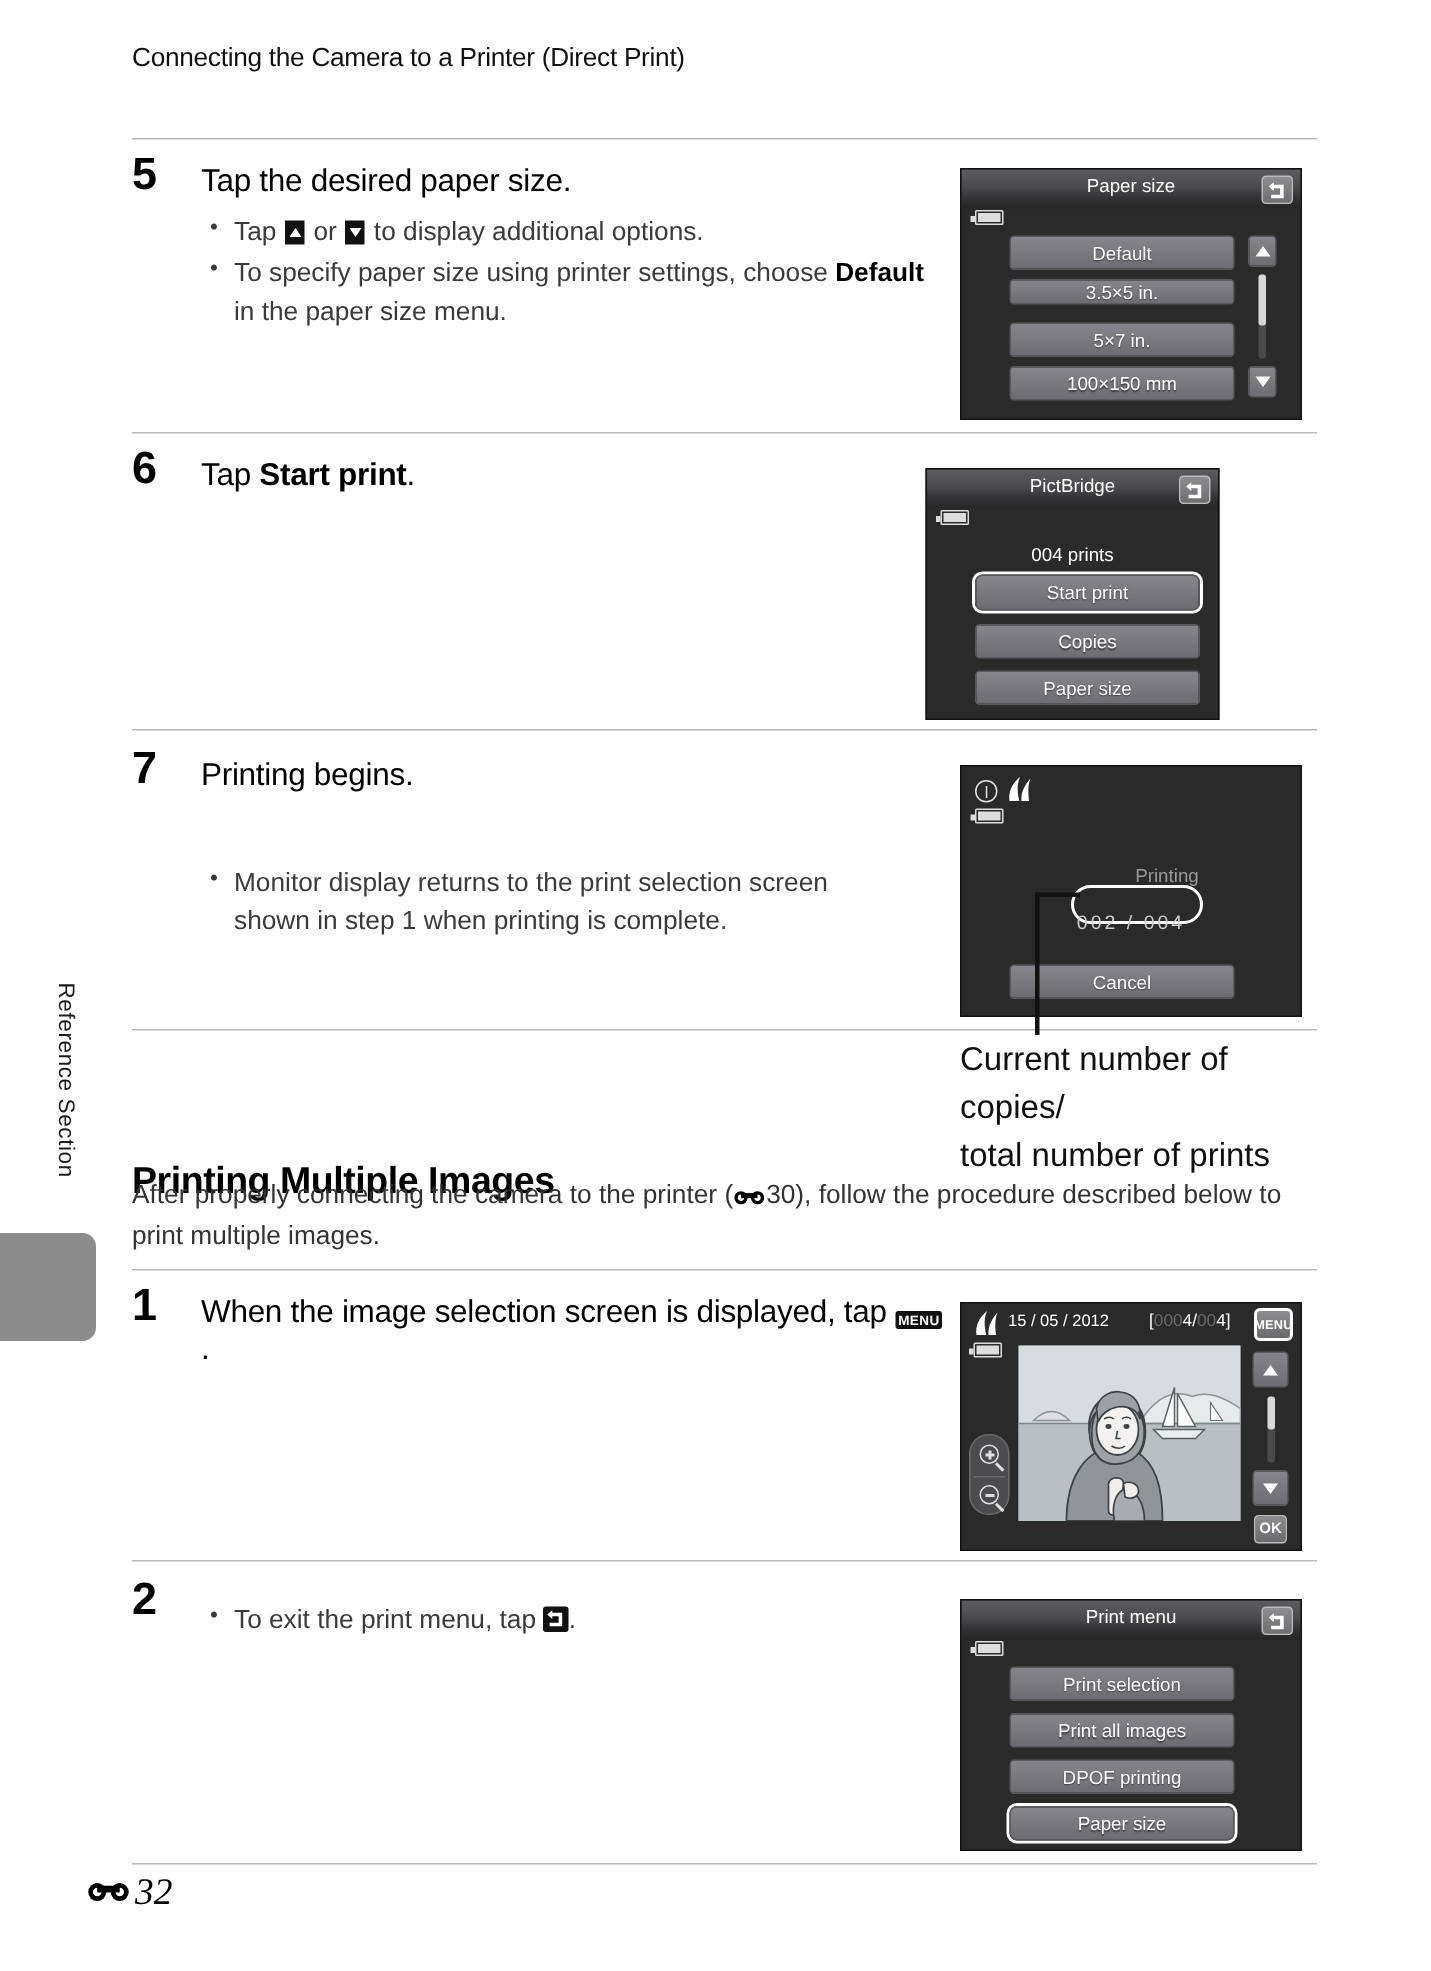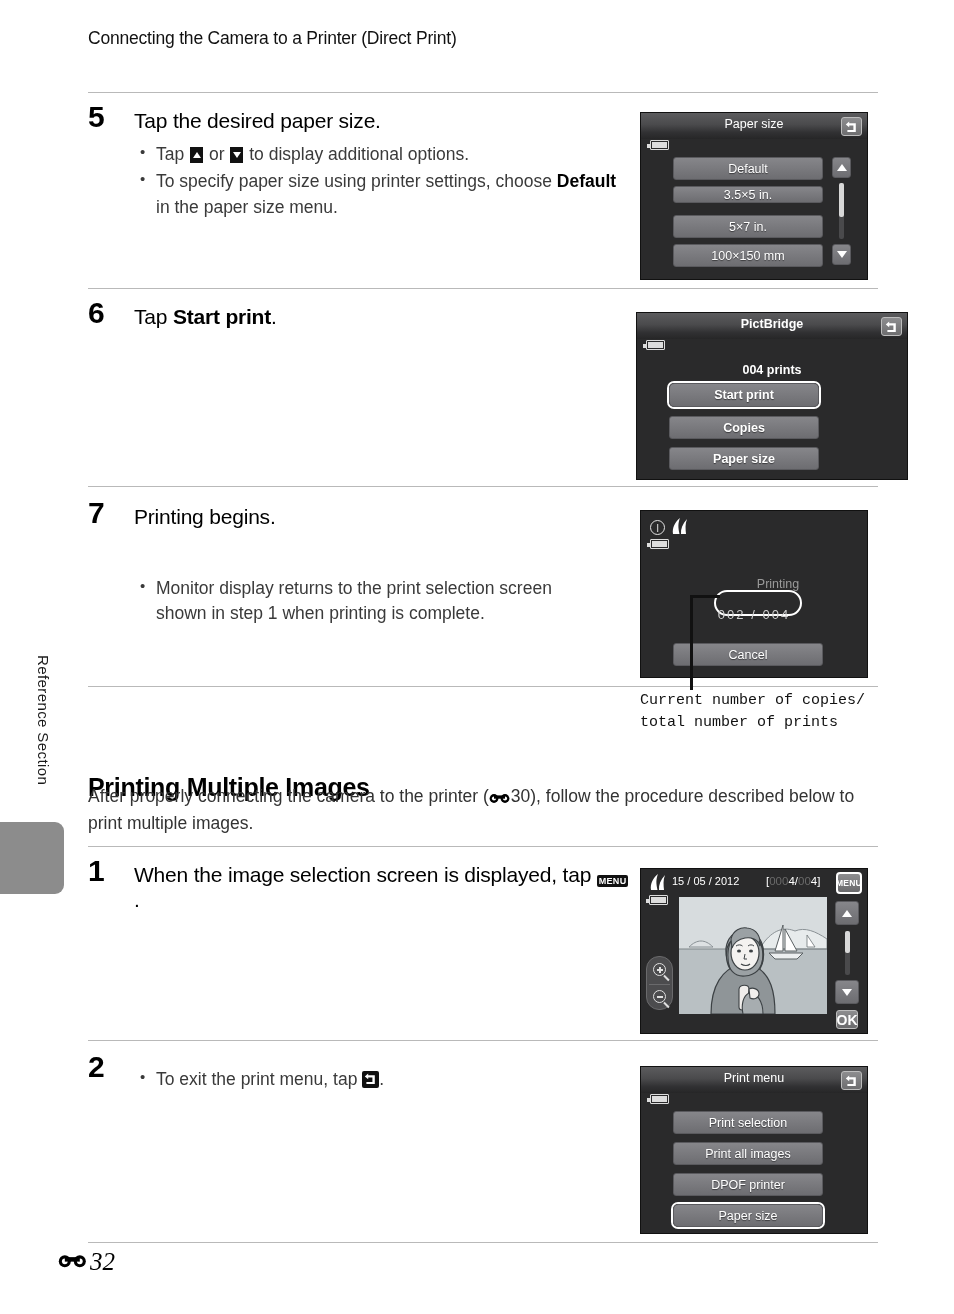--- a/index.html
+++ b/index.html
@@ -181,21 +181,21 @@
     font-size:13px; color:#cfcfcf; letter-spacing:2px;
     white-space:nowrap;
   }
   .count-ring {
     position:absolute;
     border:2.5px solid #fff; border-radius:13px;
   }
   .callout-v { position:absolute; width:2.5px; background:#111; }
   .callout-h { position:absolute; height:2.5px; background:#111; }
   .callout-text {
-    position:absolute; font-size:15px; line-height:1.45; color:#111;font-family:Liberation Mono, monospace;
+    position:absolute; font-size:22px; line-height:1.45; color:#111;
   }
 
   .icon-warn {
     position:absolute; width:15px; height:15px;
     border:1.6px solid #e2e2e2; border-radius:50%;
   }
   .icon-warn:after {
     content:""; position:absolute; left:50%; top:2.5px; transform:translateX(-50%);
     width:1.6px; height:6px; background:#e2e2e2;
   }
@@ -213,21 +213,21 @@
     background:linear-gradient(to bottom,#8d8d8f,#6a6a6c);
     border:2px solid #fff; border-radius:4px;
     display:flex; align-items:center; justify-content:center;
     font-size:8.5px; font-weight:bold; color:#fff; letter-spacing:.2px;
   }
   .ok-btn {
     position:absolute; width:22px; height:19px;
     background:linear-gradient(to bottom,#8d8d8f,#6a6a6c);
     border:1px solid #bdbdbd; border-radius:3px;
     display:flex; align-items:center; justify-content:center;
-    font-size:14px; font-weight:bold; color:#fff;
+    font-size:10px; font-weight:bold; color:#fff;
   }
   .zoom-pill {
     position:absolute; width:27px; height:54px;
     background:#4c4c4e; border:1px solid #6a6a6c; border-radius:13px;
   }
   .zoom-pill .divider { position:absolute; left:2px; right:2px; top:27px; height:1px; background:#6a6a6c; }
   .mag { position:absolute; width:13px; height:13px; border:1.6px solid #e0e0e0; border-radius:50%; }
   .mag .handle { position:absolute; right:-5px; bottom:-4px; width:7px; height:1.8px; background:#e0e0e0; transform:rotate(45deg); }
   .mag .plusv, .mag .plush { position:absolute; background:#e0e0e0; }
   .mag .plush { left:2.5px; top:5px; width:6px; height:1.5px; }
@@ -301,21 +301,21 @@
 
   <div class="step" style="left:88px; top:304px; width:540px;">
     <div class="step-num">6</div>
     <div class="step-body">
       <div class="step-title">
         <span>Tap </span><b>Start print</b><span>.</span>
       </div>
     </div>
   </div>
 
-  <div class="monitor" style="left:636px; top:312px; width:272px; height:168px;font-weight:bold;">
+  <div class="monitor" style="left:617px; top:312px; width:196px; height:168px;">
     <div class="mon-header"></div>
     <div class="mon-title">PictBridge</div>
     <div class="mon-back">
       <svg width="13" height="12" viewBox="0 0 13 12">
           <path d="M9.5 2.2H4.2V0.5L0.8 3.4 4.2 6.3V4.5h4.2v4.4H2.4v2.2h8.4V2.2z" fill="#fff"></path>
         </svg>
     </div>
     <div class="battery">
         <div class="fill"></div>
       </div>
@@ -479,21 +479,21 @@
       <svg width="13" height="12" viewBox="0 0 13 12">
           <path d="M9.5 2.2H4.2V0.5L0.8 3.4 4.2 6.3V4.5h4.2v4.4H2.4v2.2h8.4V2.2z" fill="#fff"></path>
         </svg>
     </div>
     <div class="battery">
         <div class="fill"></div>
       </div>
 
     <div class="mon-item" style="left:32px; top:44px; width:150px; height:23px;">Print selection</div>
     <div class="mon-item" style="left:32px; top:75px; width:150px; height:23px;">Print all images</div>
-    <div class="mon-item" style="left:32px; top:106px; width:150px; height:23px;">DPOF printer</div>
+    <div class="mon-item" style="left:32px; top:106px; width:150px; height:23px;">DPOF printing</div>
     <div class="mon-item selected" style="left:32px; top:137px; width:150px; height:23px;">Paper size</div>
   </div>
 
   <div id="footer">
     <span class="e-glyph">
       <svg width="30" height="18" viewBox="0 0 22 13">
           <circle cx="5" cy="7.5" r="4.4" fill="#000"></circle>
           <circle cx="5" cy="7.5" r="2.1" fill="#fff"></circle>
           <circle cx="16" cy="7.5" r="4.4" fill="#000"></circle>
           <circle cx="16" cy="7.5" r="2.1" fill="#fff"></circle>

